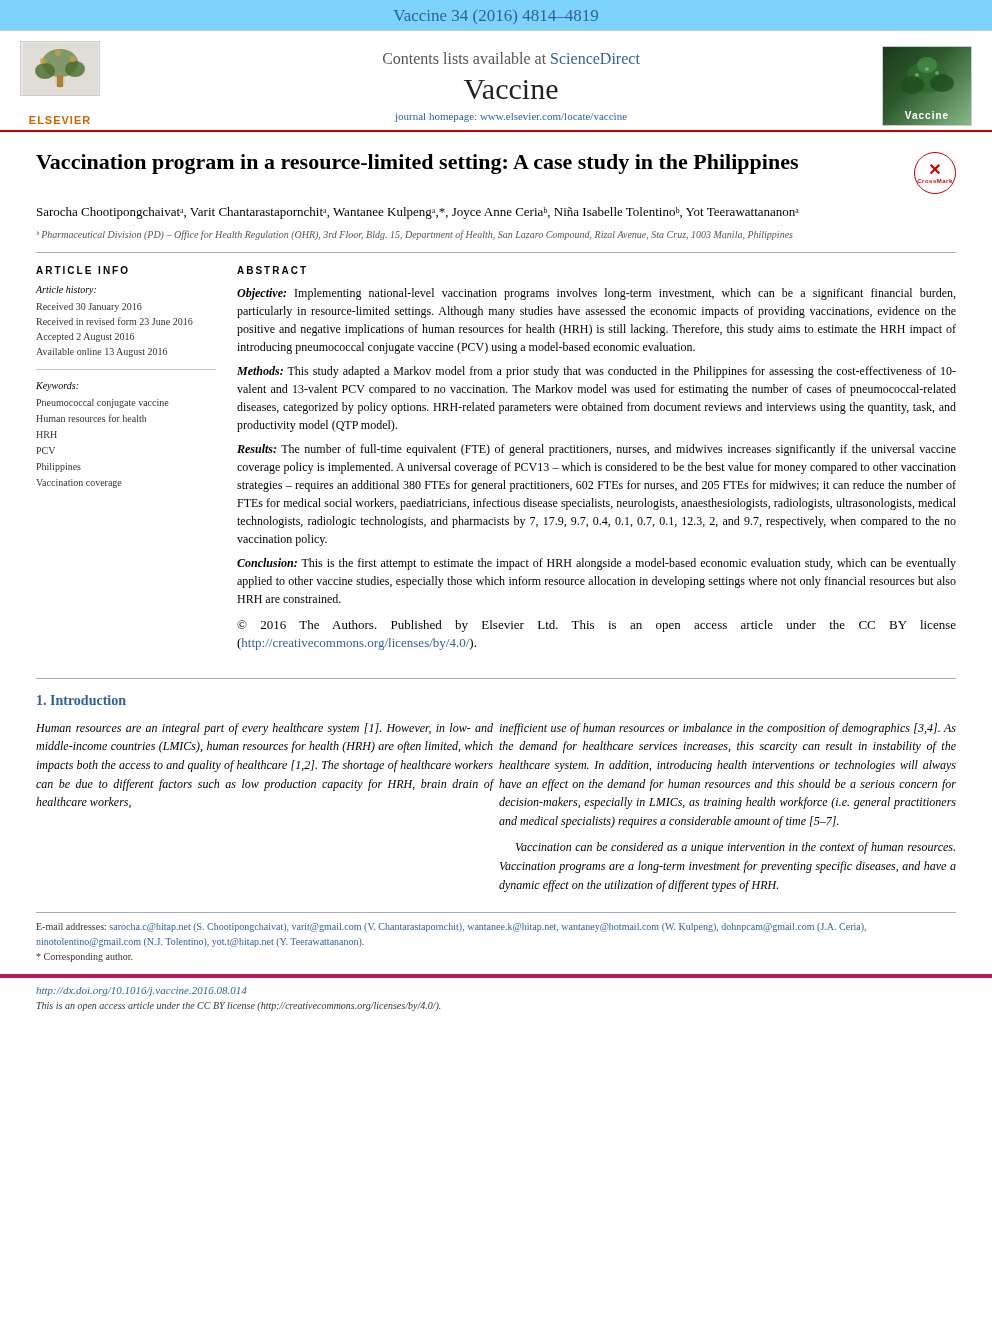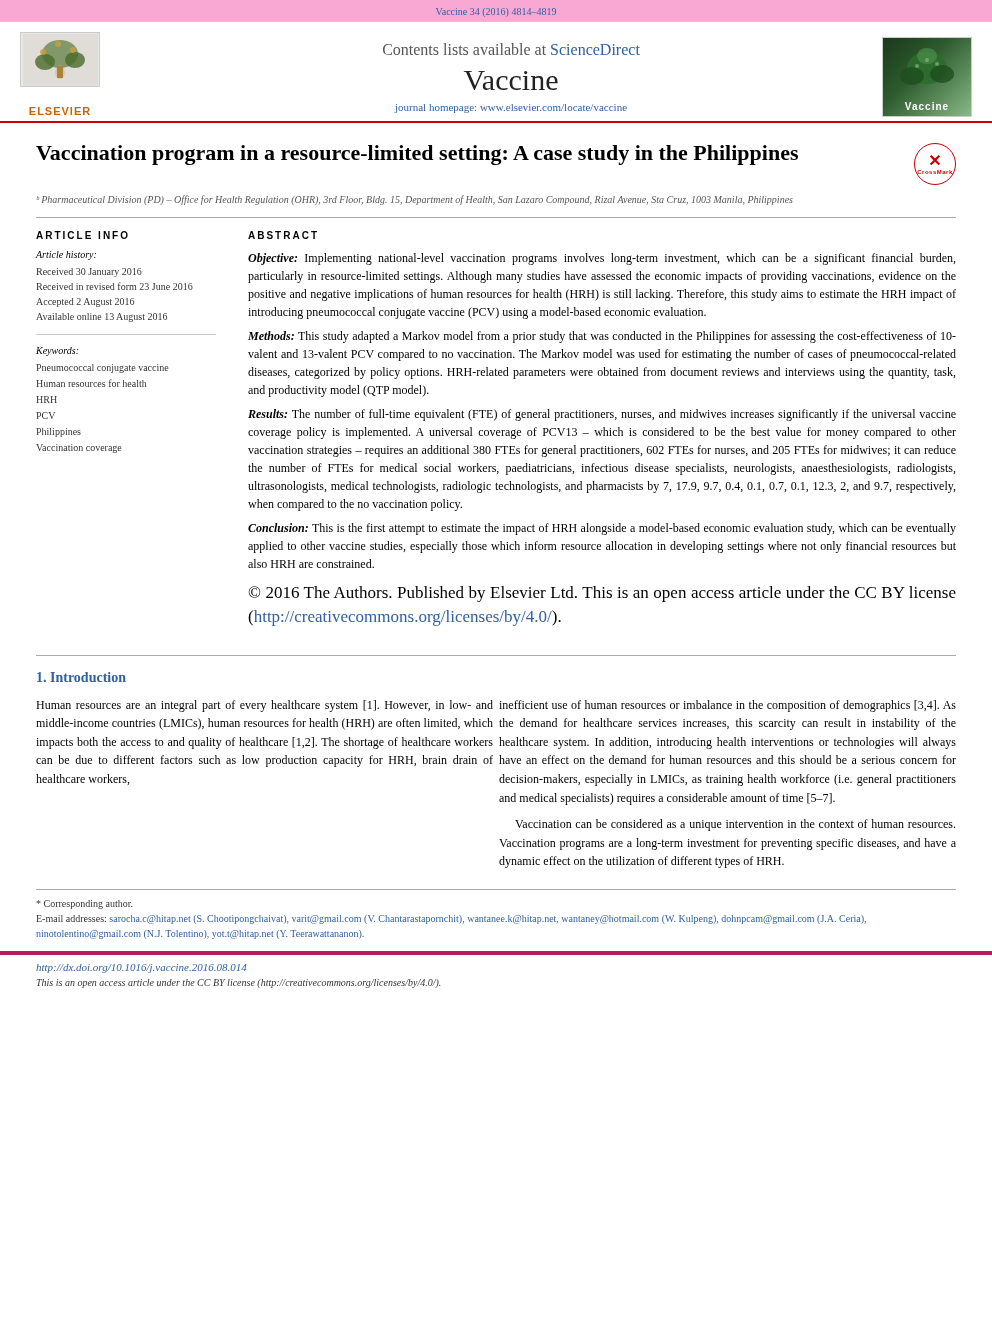--- a/index.html
+++ b/index.html
@@ -16,24 +16,24 @@
       width: 992px;
       min-height: 1323px;
       background: #fff;
       padding: 0;
     }
 
     
     .journal-top-bar {
       text-align: center;
       padding: 6px 0 4px 0;
-      font-size: 10px;
+      font-size: 17px;
       color: #3060a0;
       border-bottom: 1px solid #ccc;
-      background: #f9a8d4;
+      background: #7dd3fc;
     }
 
     .journal-header {
       display: flex;
       align-items: center;
       justify-content: space-between;
       padding: 10px 20px 0 20px;
       border-bottom: 2px solid #cc0000;
     }
 
@@ -183,21 +183,21 @@
     .affiliations {
       font-size: 10px;
       color: #555;
       margin-bottom: 10px;
       line-height: 1.4;
       font-style: italic;
     }
 
     .article-body-columns {
       display: flex;
-      gap: 32px;
+      gap: 21px;
       margin-top: 10px;
       border-top: 1px solid #aaa;
       padding-top: 12px;
     }
 
     
     .article-info-col {
       width: 180px;
       flex-shrink: 0;
     }
@@ -266,21 +266,21 @@
     .abstract-section {
       margin-bottom: 6px;
     }
 
     .abstract-label {
       font-style: italic;
       font-weight: bold;
     }
 
     .license-line {
-      font-size: 17px;
+      font-size: 13px;
       color: #000;
       margin-top: 8px;
       line-height: 1.4;
     }
 
     .blue-link {
       color: #3060a0;
       text-decoration: none;
     }
 
@@ -299,20 +299,21 @@
     .section-number-title {
       font-size: 14px;
       font-weight: bold;
       color: #3060a0;
       margin-bottom: 10px;
     }
 
     .two-column-text {
       display: flex;
       gap: 6px;
+      font-style: italic;
     }
 
     .text-col {
       flex: 1;
       font-size: 12px;
       line-height: 1.55;
       color: #000;
       text-align: justify;
     }
 
@@ -422,20 +423,23 @@
     <div style="overflow: hidden; margin-bottom: 8px;">
       <div class="crossmark-container">
         <div class="crossmark-badge">
           <div class="crossmark-x">✕</div>
           <div style="font-size:6px; letter-spacing:0.5px;">CrossMark</div>
         </div>
       </div>
       <h1 class="article-title">Vaccination program in a resource-limited setting: A case study in the Philippines</h1>
     </div>
 
+    <div class="authors-line">
+      <span>Sarocha Chootipongchaivatᵃ, Varit Chantarastapornchitᵃ, Wantanee Kulpengᵃ,*, Joyce Anne Ceriaᵇ, Niña Isabelle Tolentinoᵇ, Yot Teerawattananonᵃ</span>
+    </div>
 
     <div class="affiliations">
       <div>ᵇ Pharmaceutical Division (PD) – Office for Health Regulation (OHR), 3rd Floor, Bldg. 15, Department of Health, San Lazaro Compound, Rizal Avenue, Sta Cruz, 1003 Manila, Philippines</div>
     </div>
 
     <div class="article-body-columns">
 
       <div class="article-info-col">
         <div class="article-info-heading">ARTICLE INFO</div>
 
@@ -503,25 +507,25 @@
       </div>
 
       <div class="text-col">
         <p>inefficient use of human resources or imbalance in the composition of demographics [3,4]. As the demand for healthcare services increases, this scarcity can result in instability of the healthcare system. In addition, introducing health interventions or technologies will always have an effect on the demand for human resources and this should be a serious concern for decision-makers, especially in LMICs, as training health workforce (i.e. general practitioners and medical specialists) requires a considerable amount of time [5–7].</p>
         <p>Vaccination can be considered as a unique intervention in the context of human resources. Vaccination programs are a long-term investment for preventing specific diseases, and have a dynamic effect on the utilization of different types of HRH.</p>
       </div>
     </div>
   </div>
 
   <div class="footnote-section">
-    <div class="footnote-text">* Corresponding author.</div>
     <div class="footnote-text">
       <span>E-mail addresses:</span>
       <a class="blue-link" style="font-size:10px;" href="#">sarocha.c@hitap.net (S. Chootipongchaivat), varit@gmail.com (V. Chantarastapornchit), wantanee.k@hitap.net, wantaney@hotmail.com (W. Kulpeng), dohnpcam@gmail.com (J.A. Ceria), ninotolentino@gmail.com (N.J. Tolentino), yot.t@hitap.net (Y. Teerawattananon).</a>
     </div>
+    <div class="footnote-text">* Corresponding author.</div>
   </div>
 
   <div class="bottom-bar">
     <div class="doi-line">
       <a class="blue-link" href="#">http://dx.doi.org/10.1016/j.vaccine.2016.08.014</a>
     </div>
     <div class="bottom-text">This is an open access article under the CC BY license (http://creativecommons.org/licenses/by/4.0/).</div>
   </div>
 
 </div>

